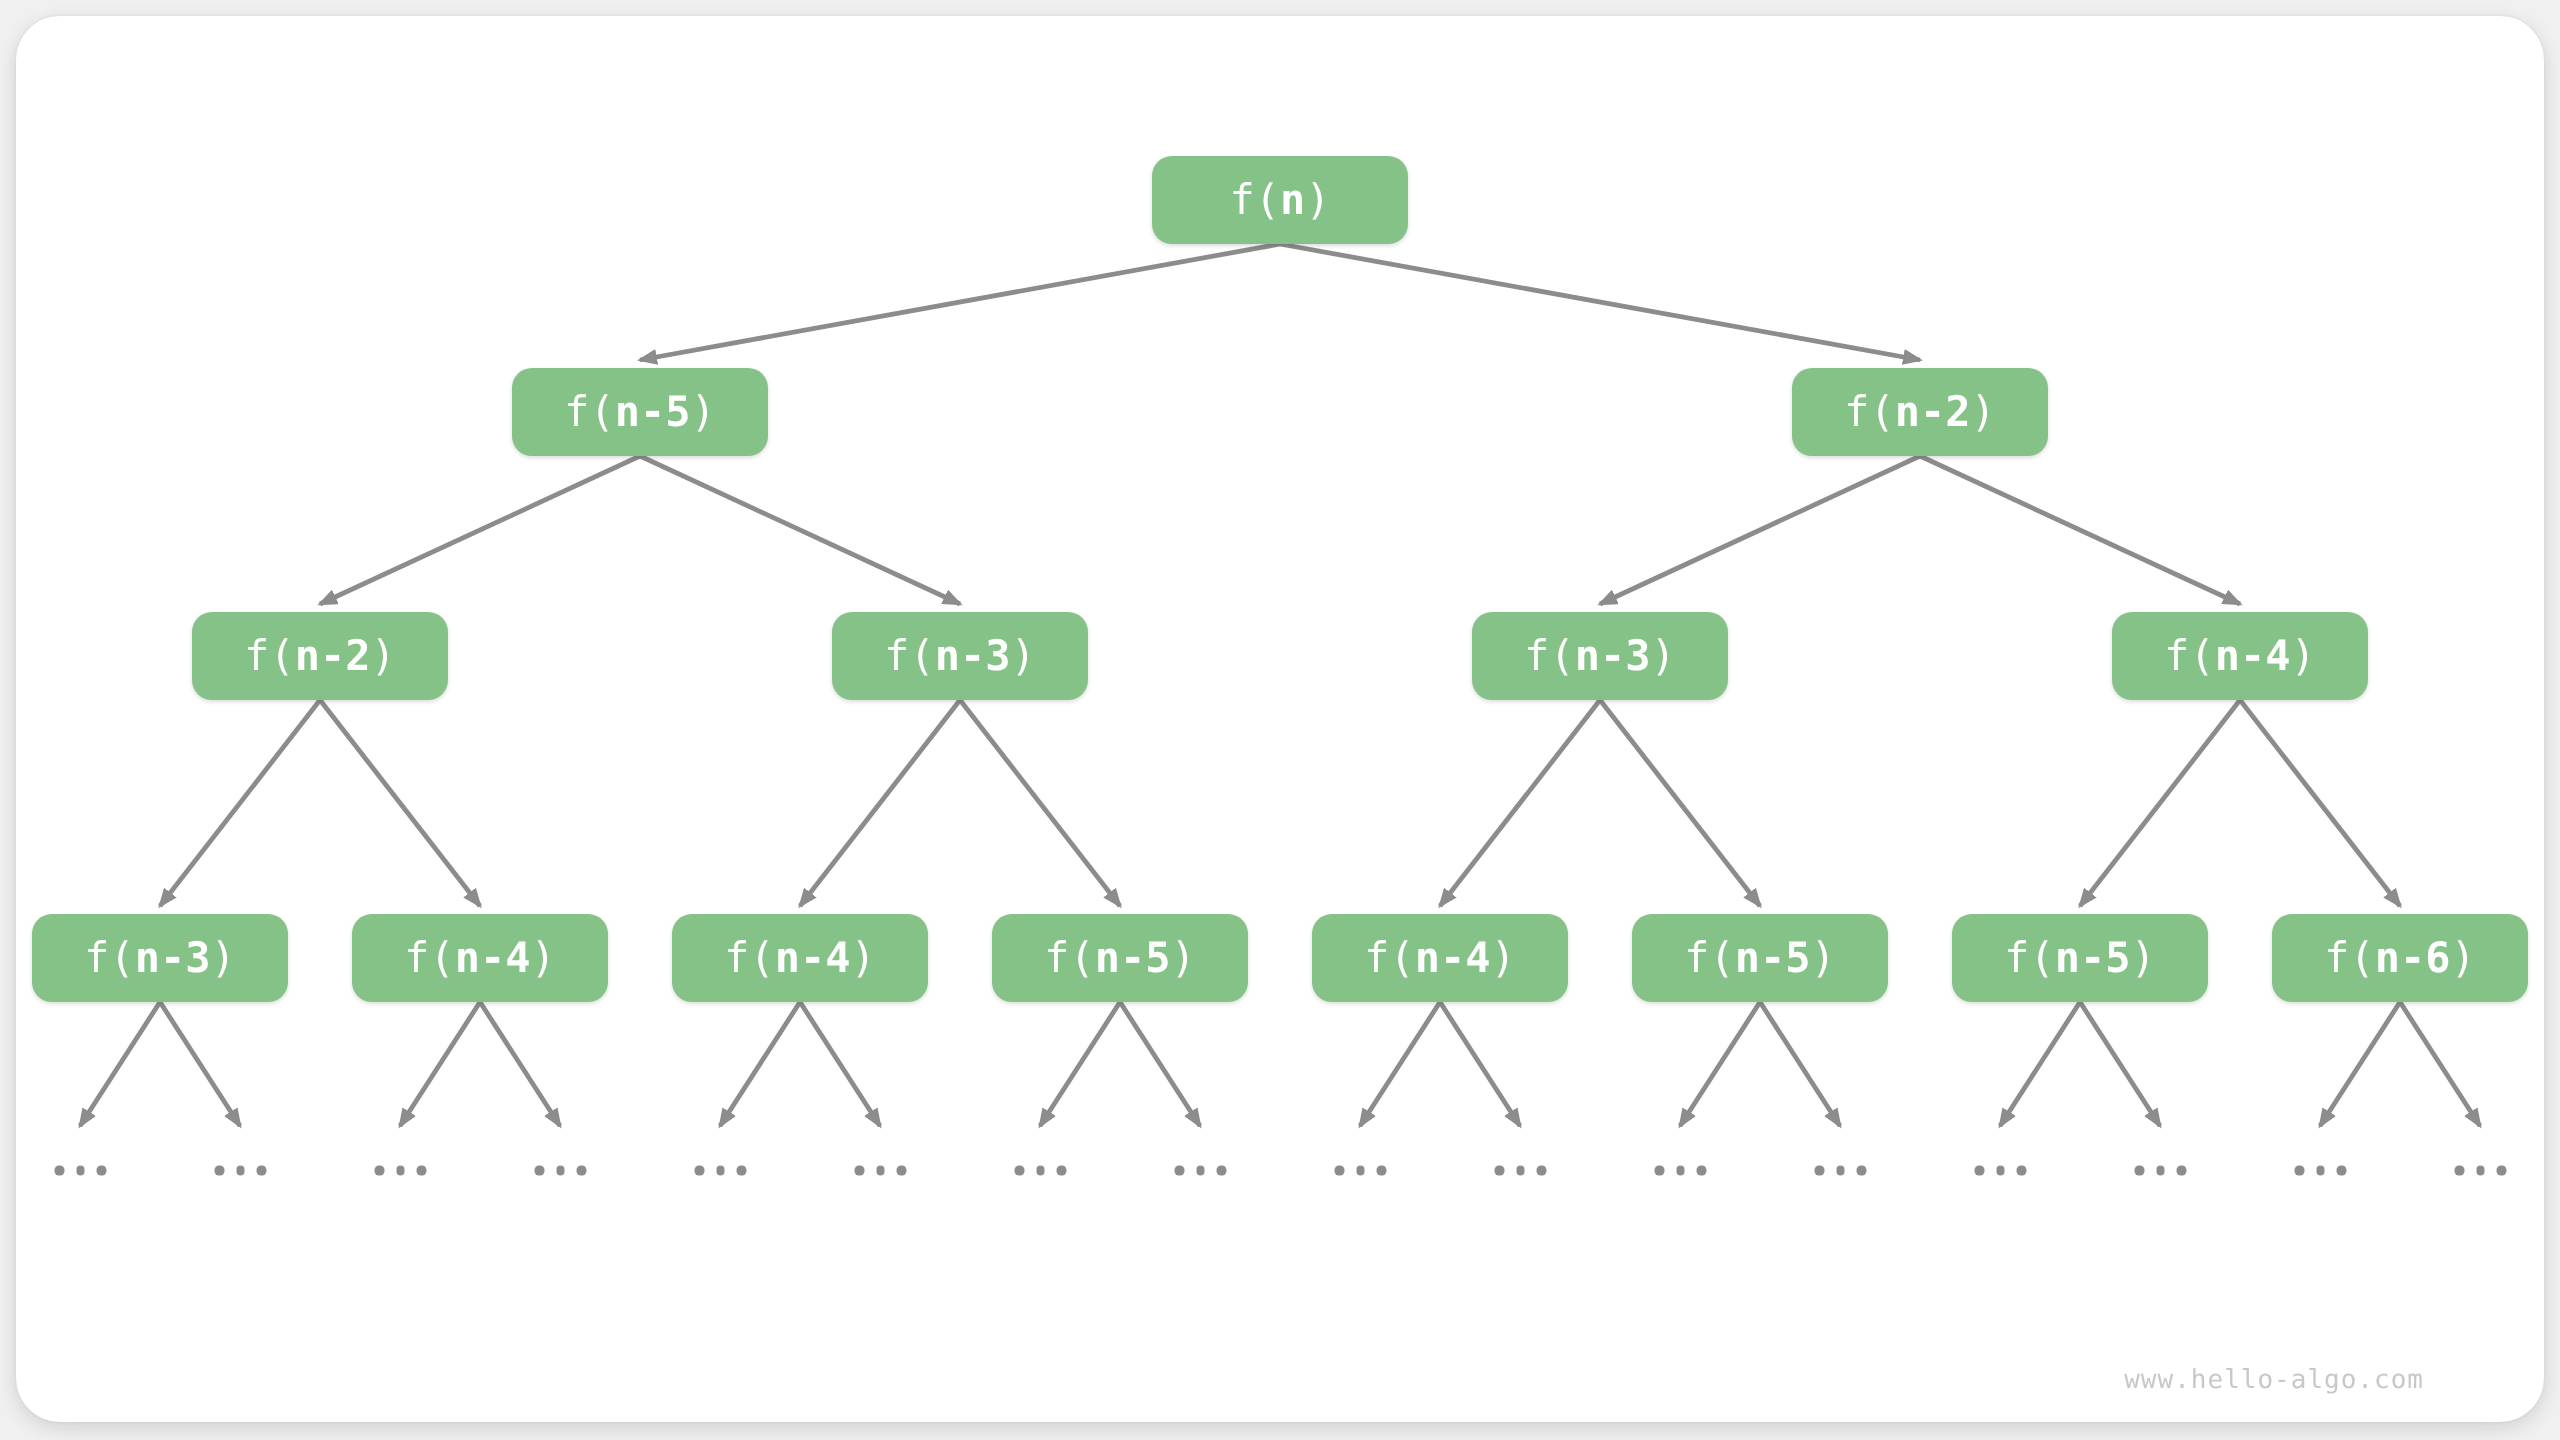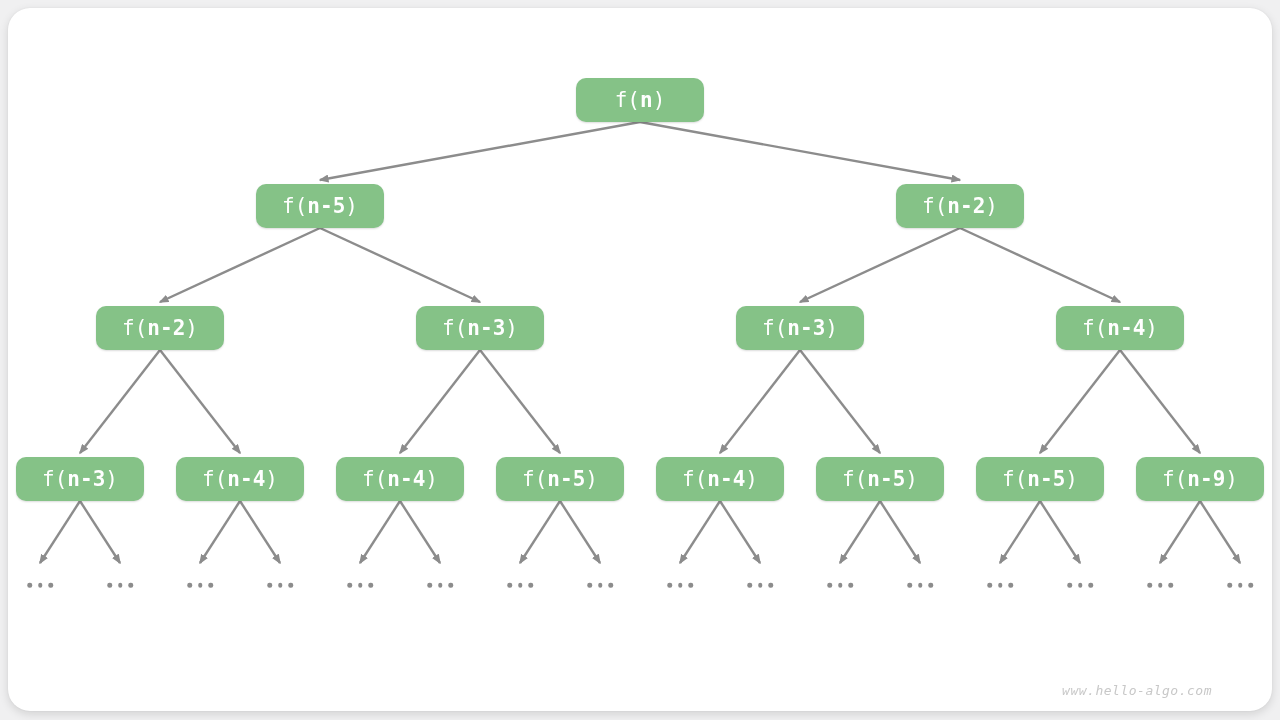--- a/index.html
+++ b/index.html
@@ -67,21 +67,20 @@
     border-radius: 50%;
     background: var(--arrow, #8c8c8c);
   }
   .watermark {
     position: absolute;
     right: 68px;
     bottom: 22px;
     font-size: 13px;
     letter-spacing: 0.5px;
     color: var(--watermark-text, #c8c8c8);
-    font-style: italic;
   }
 </style>
 </head>
 <body>
 
 <div class="stage">
   <div class="card"></div>
 
   <svg class="arrows layer" viewBox="0 0 1280 720" xmlns="http://www.w3.org/2000/svg">
     <defs>
@@ -189,21 +188,21 @@
         <span class="arg">n-5</span>
         <span>)</span>
       </div>
       <div class="node" style="left: 1040px; top: 479px;">
         <span>f(</span>
         <span class="arg">n-5</span>
         <span>)</span>
       </div>
       <div class="node" style="left: 1200px; top: 479px;">
         <span>f(</span>
-        <span class="arg">n-9</span>
+        <span class="arg">n-6</span>
         <span>)</span>
       </div>
     </div>
   <div class="layer" id="dots-layer">
       <div class="dots" style="left: 40px; top: 585px;">
         <i class="dot"></i>
         <i class="dot"></i>
         <i class="dot"></i>
       </div>
       <div class="dots" style="left: 120px; top: 585px;">

